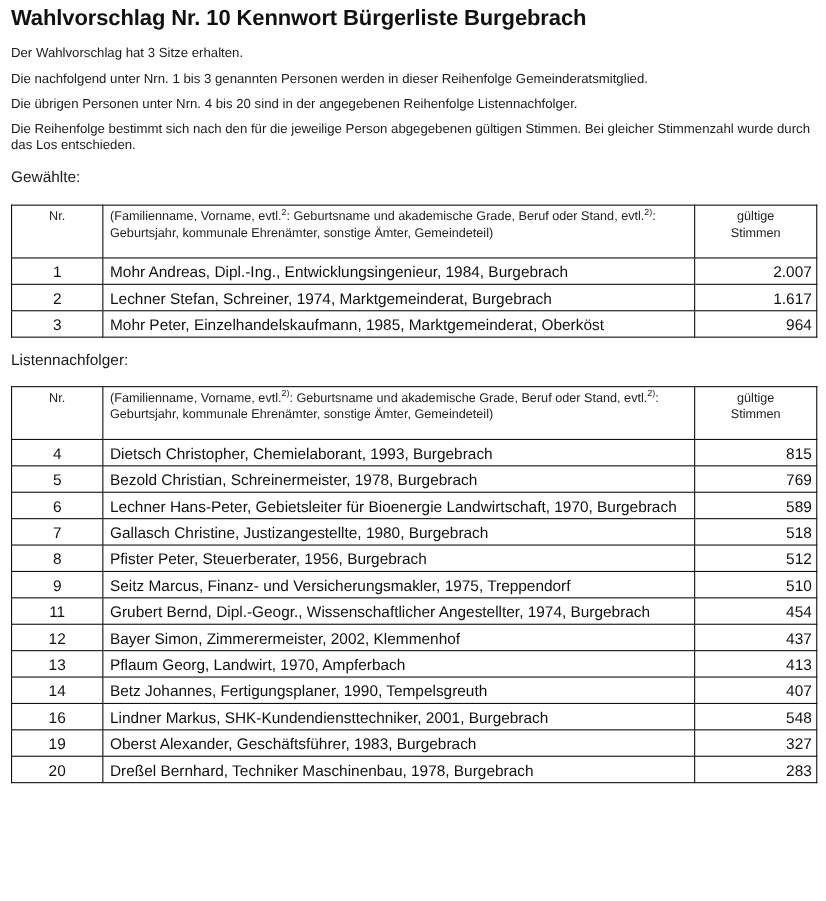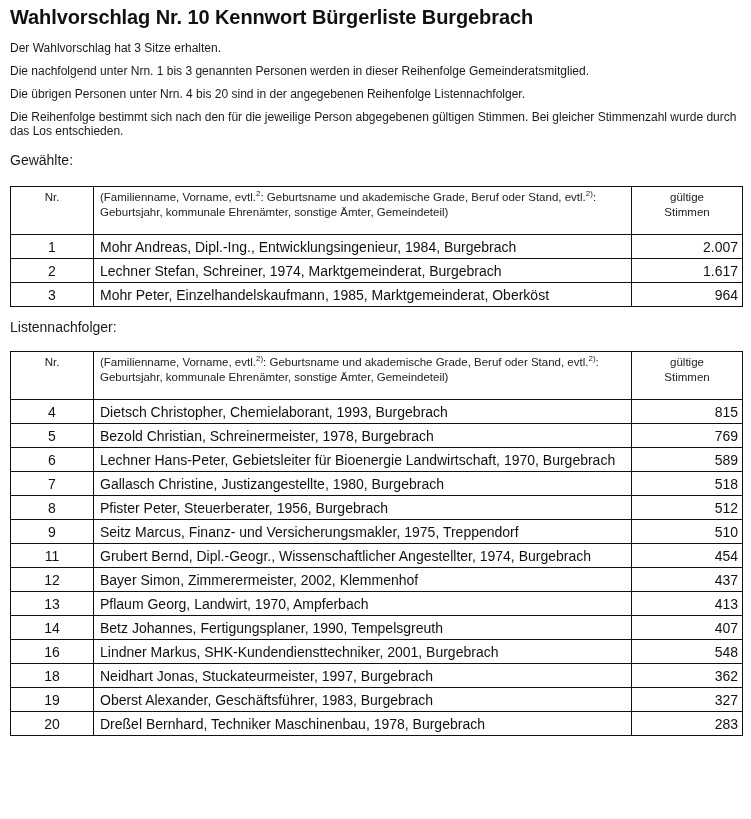--- a/index.html
+++ b/index.html
@@ -153,25 +153,20 @@
         <td class="nr">14</td>
         <td class="desc">Betz Johannes, Fertigungsplaner, 1990, Tempelsgreuth</td>
         <td class="votes">407</td>
       </tr>
     <tr>
         <td class="nr">16</td>
         <td class="desc">Lindner Markus, SHK-Kundendiensttechniker, 2001, Burgebrach</td>
         <td class="votes">548</td>
       </tr>
     <tr>
-        <td class="nr">18</td>
-        <td class="desc">Neidhart Jonas, Stuckateurmeister, 1997, Burgebrach</td>
-        <td class="votes">362</td>
-      </tr>
-    <tr>
         <td class="nr">19</td>
         <td class="desc">Oberst Alexander, Geschäftsführer, 1983, Burgebrach</td>
         <td class="votes">327</td>
       </tr>
     <tr>
         <td class="nr">20</td>
         <td class="desc">Dreßel Bernhard, Techniker Maschinenbau, 1978, Burgebrach</td>
         <td class="votes">283</td>
       </tr>
   </tbody>

